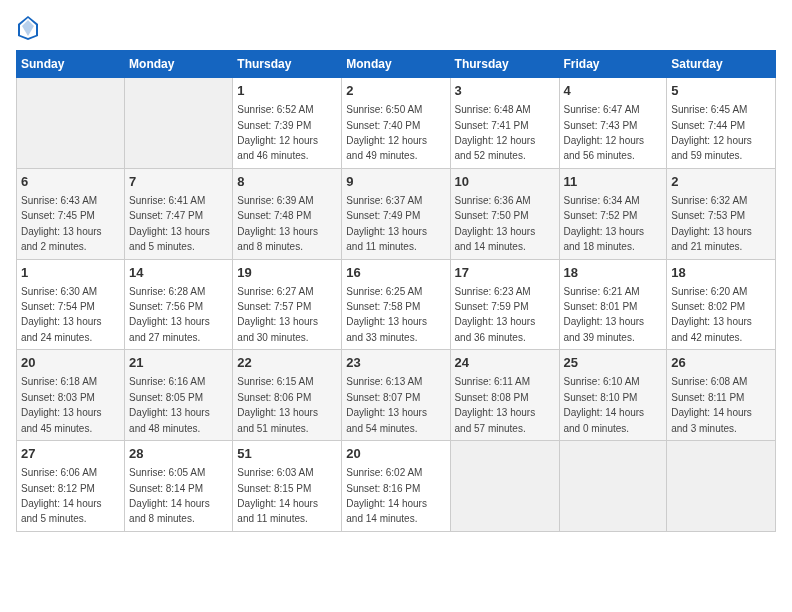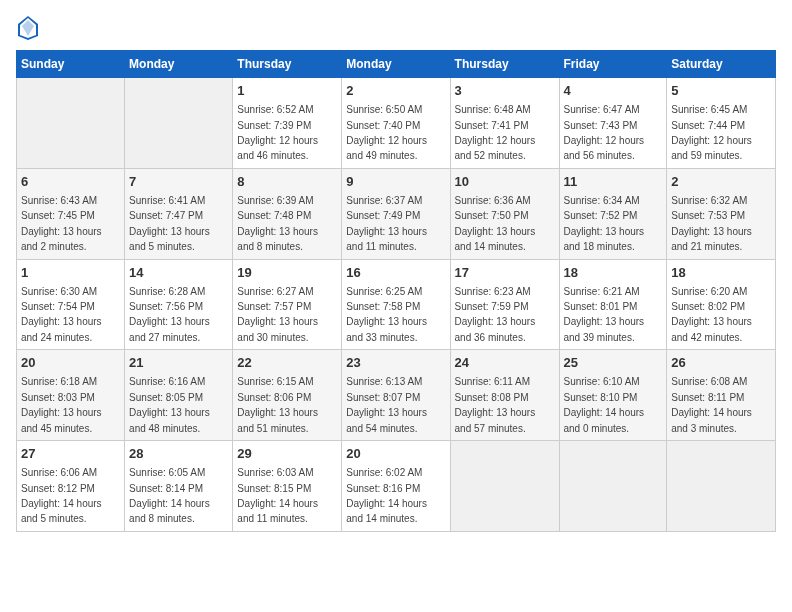--- a/index.html
+++ b/index.html
@@ -150,20 +150,20 @@
         <td><span class="day-num">21</span><span class="day-info">Sunrise: 6:16 AM<br>Sunset: 8:05 PM<br>Daylight: 13 hours and 48 minutes.</span></td>
         <td><span class="day-num">22</span><span class="day-info">Sunrise: 6:15 AM<br>Sunset: 8:06 PM<br>Daylight: 13 hours and 51 minutes.</span></td>
         <td><span class="day-num">23</span><span class="day-info">Sunrise: 6:13 AM<br>Sunset: 8:07 PM<br>Daylight: 13 hours and 54 minutes.</span></td>
         <td><span class="day-num">24</span><span class="day-info">Sunrise: 6:11 AM<br>Sunset: 8:08 PM<br>Daylight: 13 hours and 57 minutes.</span></td>
         <td><span class="day-num">25</span><span class="day-info">Sunrise: 6:10 AM<br>Sunset: 8:10 PM<br>Daylight: 14 hours and 0 minutes.</span></td>
         <td><span class="day-num">26</span><span class="day-info">Sunrise: 6:08 AM<br>Sunset: 8:11 PM<br>Daylight: 14 hours and 3 minutes.</span></td>
       </tr>
       <tr>
         <td><span class="day-num">27</span><span class="day-info">Sunrise: 6:06 AM<br>Sunset: 8:12 PM<br>Daylight: 14 hours and 5 minutes.</span></td>
         <td><span class="day-num">28</span><span class="day-info">Sunrise: 6:05 AM<br>Sunset: 8:14 PM<br>Daylight: 14 hours and 8 minutes.</span></td>
-        <td><span class="day-num">29</span><span class="day-info">Sunrise: 6:03 AM<br>Sunset: 8:15 PM<br>Daylight: 14 hours and 11 minutes.</span></td>
+        <td><span class="day-num">51</span><span class="day-info">Sunrise: 6:03 AM<br>Sunset: 8:15 PM<br>Daylight: 14 hours and 11 minutes.</span></td>
         <td><span class="day-num">20</span><span class="day-info">Sunrise: 6:02 AM<br>Sunset: 8:16 PM<br>Daylight: 14 hours and 14 minutes.</span></td>
         <td class="empty-cell"></td>
         <td class="empty-cell"></td>
         <td class="empty-cell"></td>
       </tr>
     </tbody>
 </table>
 
 </body></html>

